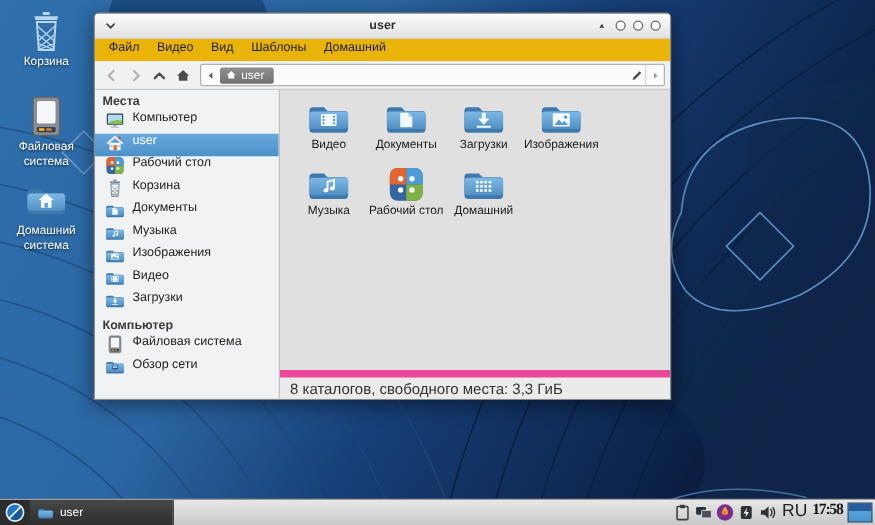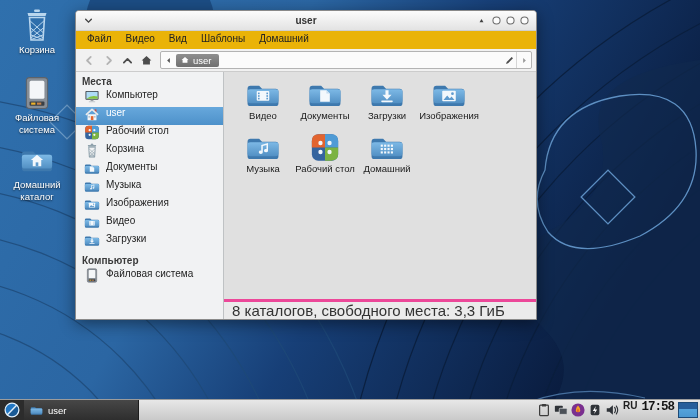--- a/index.html
+++ b/index.html
@@ -46,34 +46,34 @@
   .sb-header{height:17px;line-height:19px;font-weight:bold;color:#3a3a3a;padding-left:6px}
   .sb-item{height:18px;display:flex;align-items:flex-start;gap:6px;padding-left:8px;color:#222;cursor:default}
   .sb-item.selected{background:linear-gradient(#67a8dc,#4d91ca);color:#fff}
   .icon.sb{width:16px;height:15px;flex:0 0 auto}
 
   .main{flex:1;display:flex;flex-direction:column;background:#e0e0e0;min-width:0}
   .files{flex:1;display:grid;grid-template-columns:repeat(4,62px);grid-auto-rows:53px;padding:8px 0 0 8px;align-content:start}
   .file-cell{display:flex;flex-direction:column;align-items:center;cursor:default}
   .icon.big{width:36px;height:29px}
   .file-label{font-size:9.5px;color:#1a1a1a;margin-top:1px;white-space:nowrap}
-  .statusbar{height:17px;background:#ebebeb;border-top:3px solid #ec4899;font-size:15px;color:#333;display:flex;align-items:center;padding-left:8px;flex:0 0 auto}
+  .statusbar{height:17px;background:#ebebeb;border-top:6px solid #ec4899;font-size:12px;color:#333;display:flex;align-items:center;padding-left:8px;flex:0 0 auto}
 
   
   .taskbar{position:absolute;left:0;bottom:0;width:700px;height:20px;background:linear-gradient(#e7e7e7,#c9c9c9);border-top:1px solid #9c9c9c;display:flex;align-items:stretch}
   .launcher{width:24px;background:#2c2c2c;display:flex;align-items:center;justify-content:center;flex:0 0 auto}
   .icon.llogo{width:16px;height:16px}
   .task-btn{width:102px;background:linear-gradient(#474747,#2e2e2e);border-right:1px solid #1c1c1c;display:flex;align-items:center;gap:5px;padding:0 6px;color:#fff;font-size:9.5px;flex:0 0 auto}
   .icon.task{width:13px;height:11px}
   .tb-spacer{flex:1}
   .tray{display:flex;align-items:center;gap:2px;padding-right:2px}
   .tray-btn{width:15px;height:15px;display:flex;align-items:center;justify-content:center}
   .tray-btn .icon{width:14px;height:14px}
-  .lang{font-size:10px;font-weight:bold;color:#222;padding:0 2px}
-  .clock{font-family:Liberation Mono, monospace;font-size:12.5px;font-weight:bold;color:#151515;letter-spacing:-1px;padding:0 2px}
+  .lang{font-size:14px;font-weight:normal;color:#222;padding:0 2px}
+  .clock{font-family:Liberation Serif, serif;font-size:12.5px;font-weight:bold;color:#151515;letter-spacing:-1px;padding:0 2px}
   .pager{width:18px;height:14px;background:linear-gradient(#265e9b 0%,#265e9b 42%,#55a3db 42%,#4b97d0 100%);border:1px solid #1d4a77;margin:0 2px;align-self:center}
 </style>
 </head>
 <body>
 
 <div class="desktop">
 
   <div class="wallpaper">
     <svg width="700" height="420" viewBox="0 0 700 420" preserveAspectRatio="none">
       <defs>
@@ -148,21 +148,21 @@
       </div>
       <div class="desk-icon">
         <span class="icon desk">
           <svg viewBox="0 0 36 30">
             <path d="M2 9 q0-3 3-3 h9 l3 3 h14 q3 0 3 3 v12 q0 3-3 3 H5 q-3 0-3-3 z" fill="#3e79ae"></path>
             <path d="M2 12 q0-2.5 3-2.5 h26 q3 0 3 2.5 v9 q0 3-3 3 H5 q-3 0-3-3 z" fill="url(#fldg)"></path>
             <path d="M18 9.5 l6.5 5.5 h-2 v6.5 h-9 v-6.5 h-2 z" fill="#f3f8fc"></path>
             <rect x="16.6" y="17.5" width="2.8" height="4" fill="#5f9bce"></rect>
           </svg>
         </span>
-        <div class="desk-label">Домашний каталог</div>
+        <div class="desk-label">Домашний система</div>
       </div>
     </div>
 
   <div class="window">
     <div class="titlebar">
       <span class="icon win-menu">
           <svg viewBox="0 0 16 16">
             <path d="M4.5 6.5 L8 10 l3.5-3.5" fill="none" stroke="#444" stroke-width="1.7" stroke-linecap="round"></path>
           </svg>
         </span>
@@ -399,20 +399,32 @@
             <span class="icon sb">
               <svg viewBox="0 0 32 32">
                 <rect x="6" y="1.5" width="20" height="29" rx="3" fill="#878e96" stroke="#5d636b" stroke-width="1"></rect>
                 <rect x="9" y="4.5" width="14" height="17" rx="1.5" fill="#f4f6f8"></rect>
                 <rect x="9" y="24" width="14" height="4" rx="1" fill="#3a3f45"></rect>
                 <rect x="10.5" y="25" width="4" height="2" fill="#f0b429"></rect>
                 <rect x="16" y="25" width="4" height="2" fill="#c9834a"></rect>
               </svg>
             </span>
             <span>Файловая система</span>
+          </div>
+          <div class="sb-item">
+            <span class="icon sb">
+              <svg viewBox="0 0 36 30">
+                <path d="M2 9 q0-3 3-3 h9 l3 3 h14 q3 0 3 3 v12 q0 3-3 3 H5 q-3 0-3-3 z" fill="#3e79ae"></path>
+                <path d="M2 12 q0-2.5 3-2.5 h26 q3 0 3 2.5 v9 q0 3-3 3 H5 q-3 0-3-3 z" fill="url(#fldg)"></path>
+                <rect x="12.5" y="11" width="11" height="8" rx="1" fill="#24445f"></rect>
+                <rect x="13.7" y="12.2" width="8.6" height="5.2" fill="#8fc3ea"></rect>
+                <rect x="15.5" y="19.5" width="5" height="1.4" fill="#24445f"></rect>
+              </svg>
+            </span>
+            <span>Обзор сети</span>
           </div>
         </div>
       <div class="main">
         <div class="files" id="files">
             <div class="file-cell">
               <span class="icon big">
                 <svg viewBox="0 0 36 30">
                   <path d="M2 9 q0-3 3-3 h9 l3 3 h14 q3 0 3 3 v12 q0 3-3 3 H5 q-3 0-3-3 z" fill="#3e79ae"></path>
                   <path d="M2 12 q0-2.5 3-2.5 h26 q3 0 3 2.5 v9 q0 3-3 3 H5 q-3 0-3-3 z" fill="url(#fldg)"></path>
                   <rect x="11.5" y="11.5" width="13" height="10" rx="1" fill="#f3f8fc"></rect>

